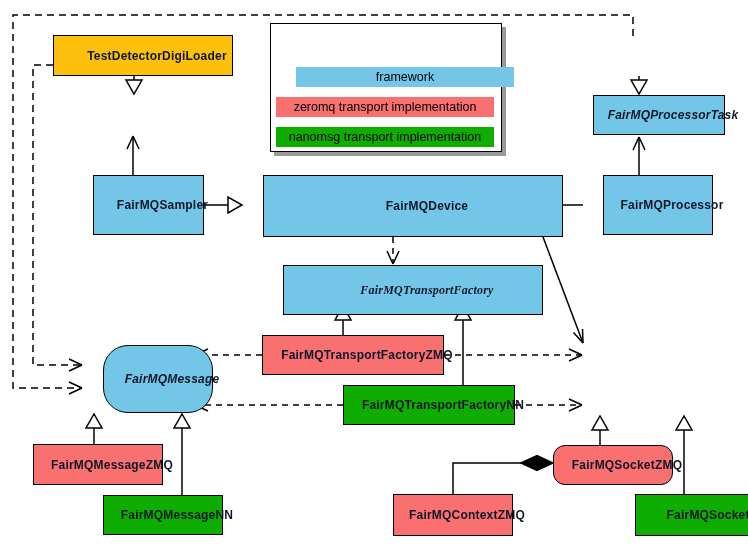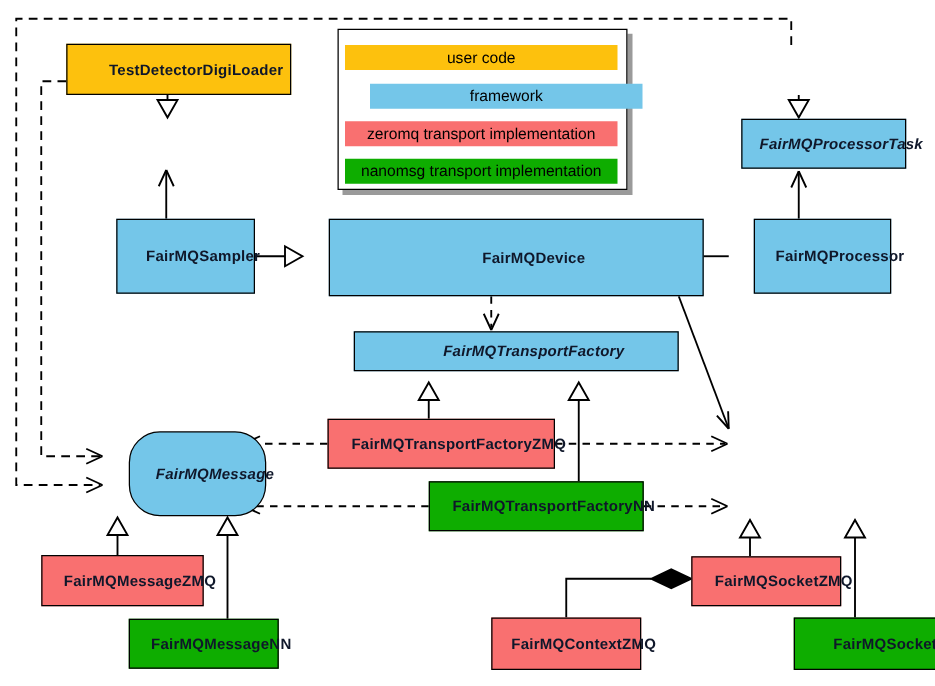--- a/index.html
+++ b/index.html
@@ -139,23 +139,20 @@
       </g>
 
       <g>
         <path d="M453,494 L453,463 L521,463"></path>
         <polygon points="521,463 537,455.5 553,463 537,470.5" fill="#000"></polygon>
       </g>
     </g>
   </svg>
 
   <div id="legend">
-    <div class="legend-bar c-yellow" style="top:12px;">
-        <span>user code</span>
-      </div>
     <div class="legend-bar c-blue" style="top:43px;">
         <span>framework</span>
       </div>
     <div class="legend-bar c-red" style="top:73px;justify-content:center;">
         <span>zeromq transport implementation</span>
       </div>
     <div class="legend-bar c-green" style="top:103px;">
         <span>nanomsg transport implementation</span>
       </div>
   </div>
@@ -165,32 +162,32 @@
 
 
   <div class="node c-blue abstract" style="left:573px;top:95px;width:132px;height:40px;">FairMQProcessorTask</div>
 
   <div class="node c-blue" style="left:73px;top:175px;width:111px;height:60px;">FairMQSampler</div>
 
   <div class="node c-blue" style="left:243px;top:175px;width:300px;height:62px;">FairMQDevice</div>
 
   <div class="node c-blue" style="left:583px;top:175px;width:110px;height:60px;">FairMQProcessor</div>
 
-  <div class="node c-blue abstract" style="left:263px;top:265px;width:260px;height:32px;">FairMQTransportFactory</div>
+  <div class="node c-blue abstract" style="left:263px;top:265px;width:260px;height:50px;font-family:Liberation Serif, serif;">FairMQTransportFactory</div>
 
   <div class="node c-red" style="left:262px;top:335px;width:182px;height:40px;">FairMQTransportFactoryZMQ</div>
 
   <div class="node c-green" style="left:343px;top:385px;width:172px;height:40px;">FairMQTransportFactoryNN</div>
 
   <div class="node c-blue abstract" style="left:83px;top:345px;width:110px;height:68px;border-radius:25px;">FairMQMessage</div>
 
 
   <div class="node c-red" style="left:33px;top:444px;width:130px;height:41px;">FairMQMessageZMQ</div>
 
   <div class="node c-green" style="left:103px;top:495px;width:120px;height:40px;">FairMQMessageNN</div>
 
   <div class="node c-red" style="left:393px;top:494px;width:120px;height:42px;">FairMQContextZMQ</div>
 
-  <div class="node c-red" style="left:553px;top:445px;width:120px;height:40px;">FairMQSocketZMQ</div>
+  <div class="node c-red" style="left:553px;top:445px;width:120px;height:40px;border-radius:12px;">FairMQSocketZMQ</div>
 
   <div class="node c-green" style="left:635px;top:494px;width:136px;height:42px;">FairMQSocketNN</div>
 
 </div>
 
 </body></html>

